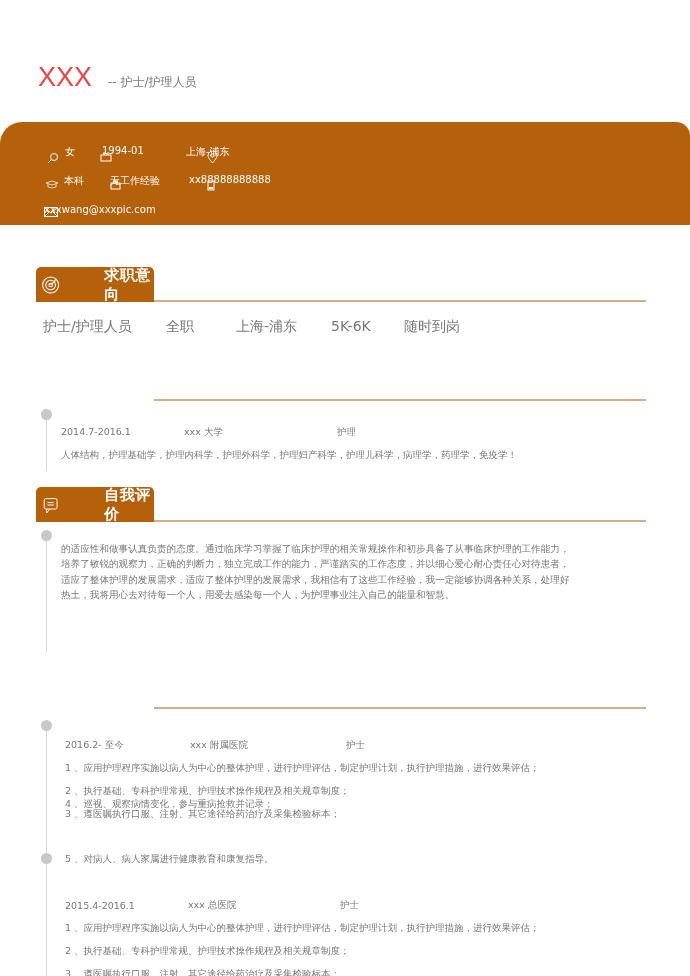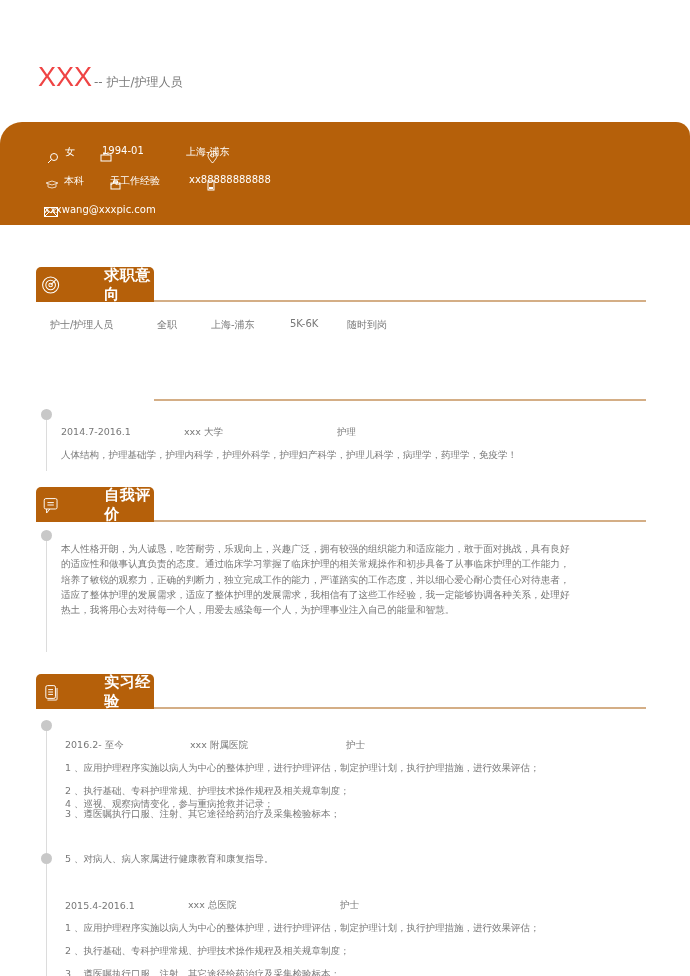--- a/index.html
+++ b/index.html
@@ -1,33 +1,33 @@
 <!DOCTYPE html>
 <html><head>
 <meta charset="utf-8">
 <style>
   * { margin: 0; padding: 0; box-sizing: border-box; }
   html, body { width: 690px; height: 976px; overflow: hidden; background: #ffffff; }
   body { font-family: "DejaVu Sans", "Liberation Sans", sans-serif; color: #666; position: relative; }
 
   .name-row { position: absolute; left: 38px; top: 62px; display: flex; align-items: baseline; }
   .name { font-family: "Liberation Sans", sans-serif; font-size: 27px; color: #ef4444; letter-spacing: 0px; }
-  .title { font-size: 12px; color: #7a7a7a; margin-left: 2px; }
+  .title { font-size: 12px; color: #7a7a7a; margin-left: 16px; }
 
   .banner { position: absolute; left: 0; top: 122px; width: 690px; height: 103px; background: #b5600a; border-radius: 22px 14px 0 0; }
   .info { position: absolute; color: #fff; font-size: 10px; display: flex; align-items: center; white-space: nowrap; }
   .info svg { position: absolute; }
 
   .section-head { position: absolute; left: 36px; height: 35px; }
   .section-tab { position: absolute; left: 0; top: 0; width: 118px; height: 35px; background: #b5600a; border-radius: 5px 5px 0 0; display: flex; align-items: center; }
   .section-tab .ico { width: 24px; height: 24px; margin-left: 5px; margin-right: 4px; }
   .section-tab .label { color: #fff; font-weight: bold; font-size: 15px; letter-spacing: 0.5px; margin-left: 40px; }
   .section-line { position: absolute; left: 118px; top: 33px; width: 492px; height: 2px; background: #d4ae86; }
 
-  .intent { position: absolute; left: 50px; top: 318px; font-size: 10px; color: #777; display: flex; }
+  .intent { position: absolute; left: 43px; top: 318px; font-size: 14px; color: #777; display: flex; gap: 16px; }
   .intent span { display: inline-block; }
 
   .tl-line { position: absolute; left: 46px; width: 1px; background: #dcdcdc; }
   .tl-dot { position: absolute; left: 41px; width: 11px; height: 11px; border-radius: 50%; background: #c8c8c8; }
 
   .txt { position: absolute; font-size: 9.5px; color: #777; white-space: nowrap; }
   .para { position: absolute; left: 61px; top: 541px; width: 570px; font-size: 9.6px; line-height: 15.3px; color: #777; }
   .row3 { position: absolute; display: flex; font-size: 9.5px; color: #777; }
 </style>
 </head>
@@ -133,38 +133,27 @@
       <line x1="8" y1="9" x2="16" y2="9" stroke="#fff" stroke-width="1.2"></line>
       <line x1="8" y1="12" x2="16" y2="12" stroke="#fff" stroke-width="1.2"></line>
     </svg>
     <span class="label">自我评价</span>
   </div>
   <div class="section-line"></div>
 </div>
 <div class="tl-line" style="top:534px; height:118px;"></div>
 <div class="tl-dot" style="top:530px;"></div>
 <div class="para">
-  <div>本人性格开朗，为人诚恳，吃苦耐劳，乐观向上，兴趣广泛，拥有较强的组织能力和适应能力，敢于面对挑战，具有良好</div>
   <div>的适应性和做事认真负责的态度。通过临床学习掌握了临床护理的相关常规操作和初步具备了从事临床护理的工作能力，</div>
   <div>培养了敏锐的观察力，正确的判断力，独立完成工作的能力，严谨踏实的工作态度，并以细心爱心耐心责任心对待患者，</div>
   <div>适应了整体护理的发展需求，适应了整体护理的发展需求，我相信有了这些工作经验，我一定能够协调各种关系，处理好</div>
   <div>热土，我将用心去对待每一个人，用爱去感染每一个人，为护理事业注入自己的能量和智慧。</div>
 </div>
 
 <div class="section-head" style="top:674px; width:614px;">
-  <div class="section-tab">
-    <svg class="ico" viewBox="0 0 24 24">
-      <rect x="6" y="4" width="12" height="16" rx="2" fill="none" stroke="#fff" stroke-width="1.2"></rect>
-      <path d="M8 22 H19 Q20 22 20 21 V7" fill="none" stroke="#fff" stroke-width="1.2"></path>
-      <line x1="9" y1="9" x2="15" y2="9" stroke="#fff" stroke-width="1.2"></line>
-      <line x1="9" y1="12" x2="15" y2="12" stroke="#fff" stroke-width="1.2"></line>
-      <line x1="9" y1="15" x2="15" y2="15" stroke="#fff" stroke-width="1.2"></line>
-    </svg>
-    <span class="label">实习经验</span>
-  </div>
   <div class="section-line"></div>
 </div>
 <div class="tl-line" style="top:724px; height:252px;"></div>
 <div class="tl-dot" style="top:720px;"></div>
 <div class="tl-dot" style="top:853px;"></div>
 
 <div class="row3" style="left:65px; top:739px;">
   <span style="width:125px;">2016.2- 至今</span>
   <span style="width:156px;">xxx 附属医院</span>
   <span>护士</span>

